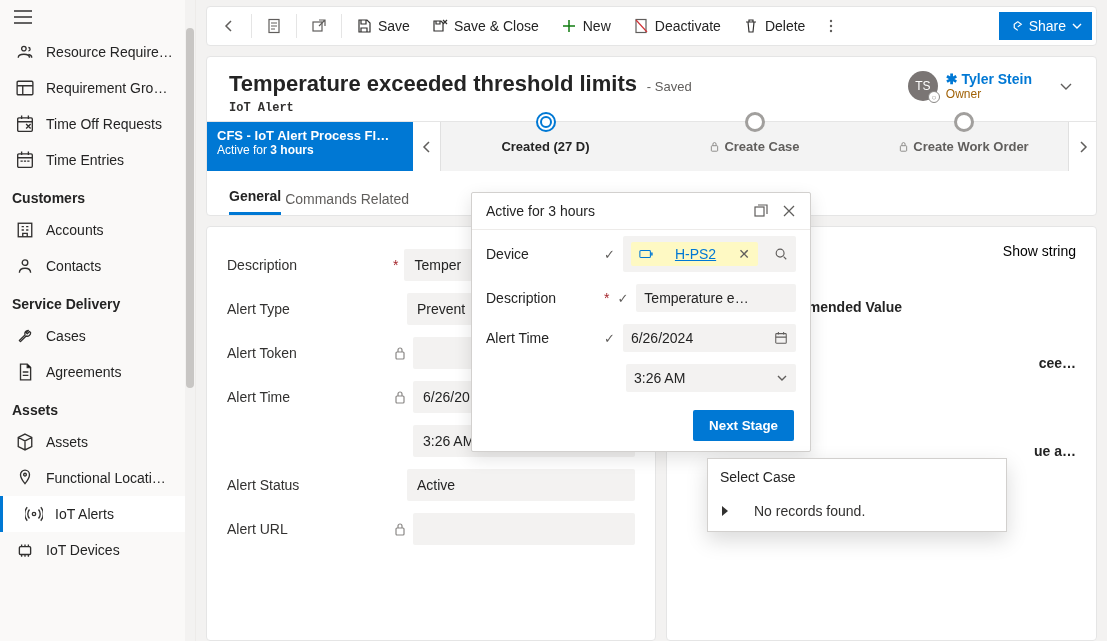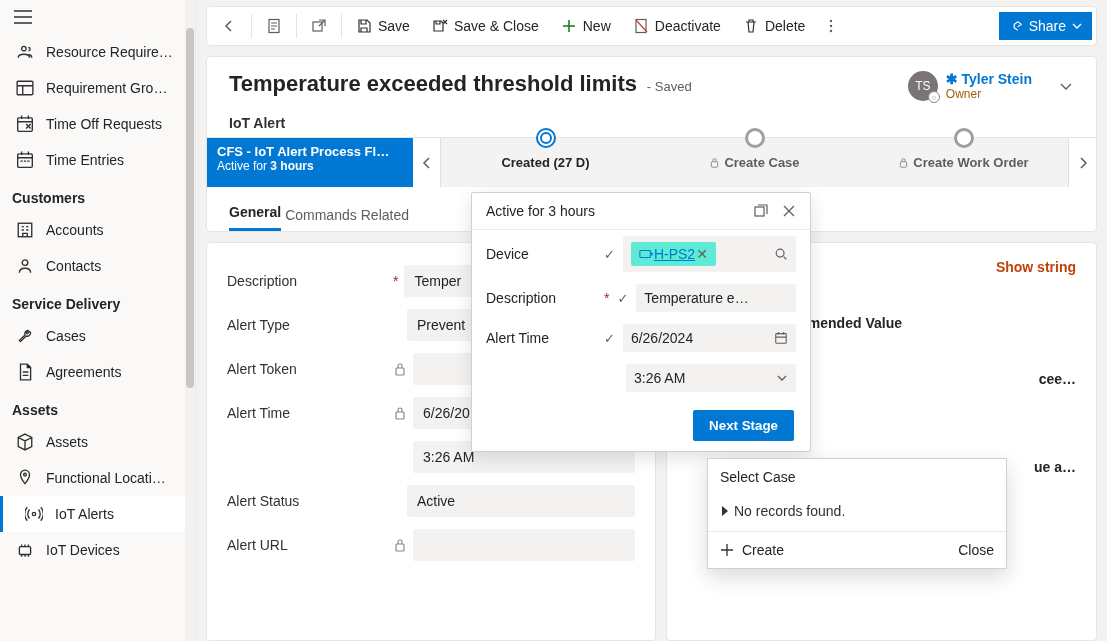--- a/index.html
+++ b/index.html
@@ -13,21 +13,21 @@
   .icon { width:18px; height:18px; display:inline-flex; align-items:center; justify-content:center; color:#323130; flex:0 0 18px; }
   .main { flex:1; display:flex; flex-direction:column; background:#f3f2f1; height:100%; }
   .cmdbar { height:40px; background:#fff; border:1px solid #e5e5e5; margin:6px 10px 0 10px; border-radius:4px; display:flex; align-items:center; padding:0 4px; gap:2px; }
   .cmd { display:flex; align-items:center; gap:6px; padding:6px 10px; cursor:pointer; border-radius:2px; }
   .sep { width:1px; height:24px; background:#e5e5e5; margin:0 2px; }
   .share-btn { margin-left:auto; background:#0078d4; color:#fff; display:flex; align-items:center; gap:6px; padding:6px 10px; border-radius:0; cursor:pointer; }
   .record-card { background:#fff; margin:10px 10px 0 10px; border:1px solid #e5e5e5; border-radius:4px; }
   .rec-header { display:flex; align-items:flex-start; padding:14px 22px 6px 22px; }
   .rec-title { font-size:22px; font-weight:600; }
   .rec-saved { font-size:13px; color:#605e5c; font-weight:400; margin-left:6px; }
-  .rec-subtitle { font-size:14px; font-weight:600; color:#323130; margin-top:18px; }
+  .rec-subtitle { font-size:12px; font-weight:600; color:#323130; margin-top:4px;font-family:Liberation Mono, monospace; }
   .owner-box { margin-left:auto; display:flex; align-items:center; gap:8px; }
   .avatar { width:30px; height:30px; border-radius:50%; background:#7a7574; color:#fff; display:flex; align-items:center; justify-content:center; font-size:12px; position:relative; }
   .avatar .badge { position:absolute; right:-2px; bottom:-2px; width:12px; height:12px; border-radius:50%; background:#fff; border:1px solid #8a8886; display:flex;align-items:center;justify-content:center;font-size:8px;color:#8a8886;}
   .owner-name { color:#0078d4; font-weight:600; }
   .owner-role { font-size:12px; color:#a16207; }
   .bpf-row { display:flex; align-items:stretch; height:50px; border-top:1px solid #e5e5e5; }
   .bpf-info { width:206px; background:#0078d4; color:#fff; padding:6px 10px; font-size:13px; }
   .bpf-info .line1 { font-weight:600; white-space:nowrap; overflow:hidden; text-overflow:ellipsis; }
   .bpf-info .line2 { font-size:12px; }
   .bpf-arrow { width:28px; display:flex; align-items:center; justify-content:center; border-right:1px solid #e0e0e0; background:#fff; cursor:pointer;}
@@ -47,27 +47,27 @@
   .req { color:#a4262c; }
   .lock-icon { width:14px; color:#605e5c; }
   .field-input { flex:1; background:#f3f2f1; border-radius:2px; padding:8px 10px; font-size:14px; color:#242424; min-height:32px;}
   .popup { position:absolute; left:678px; top:194px; width:340px; background:#fff; border:1px solid #d2d0ce; box-shadow:0 6px 18px rgba(0,0,0,0.12); border-radius:2px; z-index:40; padding-bottom:10px;}
   .popup-h { display:flex; align-items:center; padding:10px 14px; border-bottom:1px solid #edebe9;}
   .popup-h .title { font-size:14px; }
   .popup-h .acts { margin-left:auto; display:flex; gap:14px; color:#605e5c; }
   .popup-field { display:flex; align-items:center; padding:6px 14px; gap:8px;}
   .popup-field .plabel { width:110px; font-size:14px; }
   .chk { color:#605e5c; font-size:13px;}
-  .lookup-pill { display:flex; align-items:center; gap:1px; background:#5eead4; border-radius:2px; padding:4px 8px;text-align:center; }
+  .lookup-pill { display:flex; align-items:center; gap:22px; background:#fef9c3; border-radius:2px; padding:4px 8px;text-align:center; }
   .lookup-pill a { color:#0078d4; text-decoration:underline; }
   .popup-input { flex:1; background:#f3f2f1; border-radius:2px; padding:6px 8px; display:flex; align-items:center; justify-content:space-between;}
   .next-btn { margin:12px 16px 0 auto; background:#0078d4; color:#fff; padding:8px 16px; border:none; border-radius:2px; font-weight:600; cursor:pointer; display:block;}
   .dropdown { position:absolute; left:916px; top:454px; width:300px; background:#fff; border:1px solid #d2d0ce; box-shadow:0 8px 20px rgba(0,0,0,0.15); z-index:60; }
   .dd-h { padding:10px 12px; font-size:14px; }
-  .dd-body { padding:8px 12px 12px 12px; color:#323130; font-size:14px; display:flex; align-items:center; gap:4px;}
+  .dd-body { padding:8px 12px 12px 12px; color:#323130; font-size:14px; display:flex; align-items:center; gap:24px;}
   .dd-foot { border-top:1px solid #edebe9; display:flex; align-items:center; padding:10px 12px; }
   .dd-create { display:flex; align-items:center; gap:8px; cursor:pointer; }
   .dd-close { margin-left:auto; cursor:pointer; }
   .vscroll { position:absolute; right:0; top:0; bottom:0; width:10px; background:#f3f2f1; }
   .vthumb { position:absolute; left:1px; width:8px; background:#c8c6c4; border-radius:4px; }
   svg { display:block; }
   .ellipsis { white-space:nowrap; overflow:hidden; text-overflow:ellipsis; }
 </style>
 </head>
 <body>
@@ -387,21 +387,21 @@
         <svg class="lock-icon" width="12" height="14" viewBox="0 0 12 14">
             <rect x="2" y="6" width="8" height="7" rx="1" stroke="#8a8886" fill="none" stroke-width="1.2"></rect>
             <path d="M4 6V4a2 2 0 114 0v2" stroke="#8a8886" fill="none" stroke-width="1.2"></path>
           </svg>
         <div class="field-input"></div>
       </div>
     </div>
 
     <div class="panel" style="flex:1;position:relative;">
       <div style="text-align:right;">
-        <a style="color:#c2410c;font-weight:700;cursor:pointer;">Show string</a>
+        <a style="color:#000000;font-weight:400;cursor:pointer;">Show string</a>
       </div>
       <div style="height:40px;"></div>
       <div style="font-weight:600;">Exceeding Recommended Value</div>
       <div style="height:40px;"></div>
       <div style="text-align:right;font-weight:600;">cee…</div>
       <div style="height:50px;"></div>
       <div>a</div>
       <div style="text-align:right;font-weight:600;margin-top:6px;">ue a…</div>
     </div>
   </div>
@@ -480,22 +480,13 @@
 </div>
 
 <div class="dropdown" style="left:707px; top:458px;">
   <div class="dd-h">Select Case</div>
   <div class="dd-body">
     <svg width="10" height="12" viewBox="0 0 10 12">
         <path d="M2 1l6 5-6 5z" fill="#323130"></path>
       </svg>
     <span>No records found.</span>
   </div>
-  <div class="dd-foot">
-    <div class="dd-create">
-      <svg width="14" height="14" viewBox="0 0 14 14">
-          <path d="M7 1v12M1 7h12" stroke="#323130" stroke-width="1.3"></path>
-        </svg>
-      <span>Create</span>
-    </div>
-    <div class="dd-close">Close</div>
-  </div>
 </div>
 
 </body></html>

